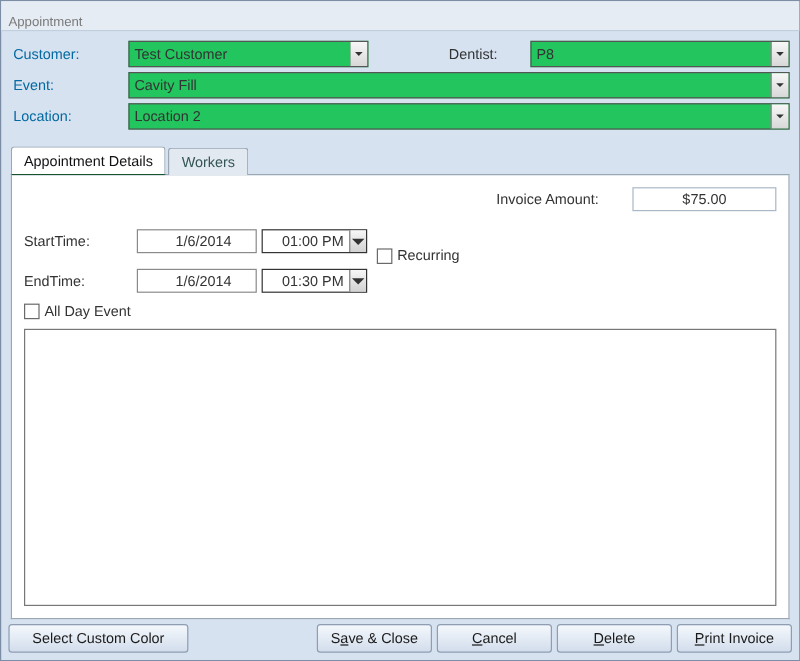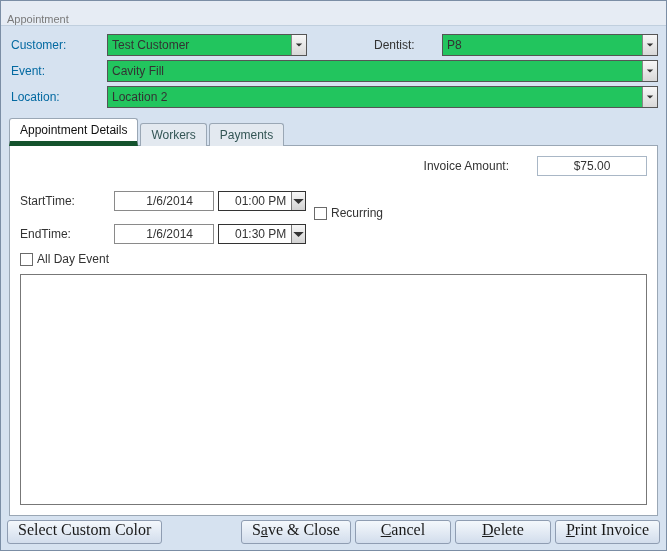--- a/index.html
+++ b/index.html
@@ -84,40 +84,40 @@
     cursor: pointer;
     position: relative;
     top: 1px;
     font-size: 12px;
   }
   .tab.active {
     background: #fff;
     color: #111;
     top: 1px;
     z-index: 2;
-    border-bottom: 5px solid #14532d;
+    border-bottom: 1px solid #14532d;
   }
   .tab-content-wrap {
     flex: 1;
     margin: 0 8px 0 8px;
     background: #fff;
     border: 1px solid #9aa7b5;
     border-top: none;
     display: flex;
     flex-direction: column;
   }
   .invoice-row {
     display: flex;
     justify-content: flex-end;
     align-items: center;
     padding: 10px 10px 4px 10px;
     gap: 28px;
   }
   .invoice-amt {
-    width: 110px;
+    width: 120px;
     height: 20px;
     border: 1px solid #a9b7c6;
     background: #fff;
     text-align: center;
     line-height: 18px;
   }
   .detail-row {
     display: flex;
     align-items: center;
     padding: 2px 10px;
@@ -171,23 +171,23 @@
   }
   .button-bar .spacer { flex: 1; }
   .btn {
     height: 24px;
     min-width: 96px;
     padding: 0 10px;
     border: 1px solid #8f9db2;
     border-radius: 3px;
     background: linear-gradient(#f4f8fc,#d2ddec);
     cursor: pointer;
-    font-size: 16px;
+    font-size: 12px;
     color: #1a1a1a;
-    display: inline-flex; align-items: flex-start; justify-content: center; font-family: Liberation Serif, serif;
+    display: inline-flex; align-items: center; justify-content: center;
   }
   .btn-wide { min-width: 150px; }
   .uline { text-decoration: underline; }
 </style>
 </head>
 <body>
 
 <div class="window">
 
   <div class="titlebar">
@@ -240,23 +240,20 @@
     </div>
   </div>
 
   <div class="tab-strip">
     <div class="tab active">
       <span>Appointment Details</span>
     </div>
     <div class="tab">
       <span>Workers</span>
     </div>
-    <div class="tab">
-      <span>Payments</span>
-    </div>
   </div>
 
   <div class="tab-content-wrap">
 
     <div class="invoice-row">
       <span>Invoice Amount:</span>
       <div class="invoice-amt">
         <span>$75.00</span>
       </div>
     </div>

